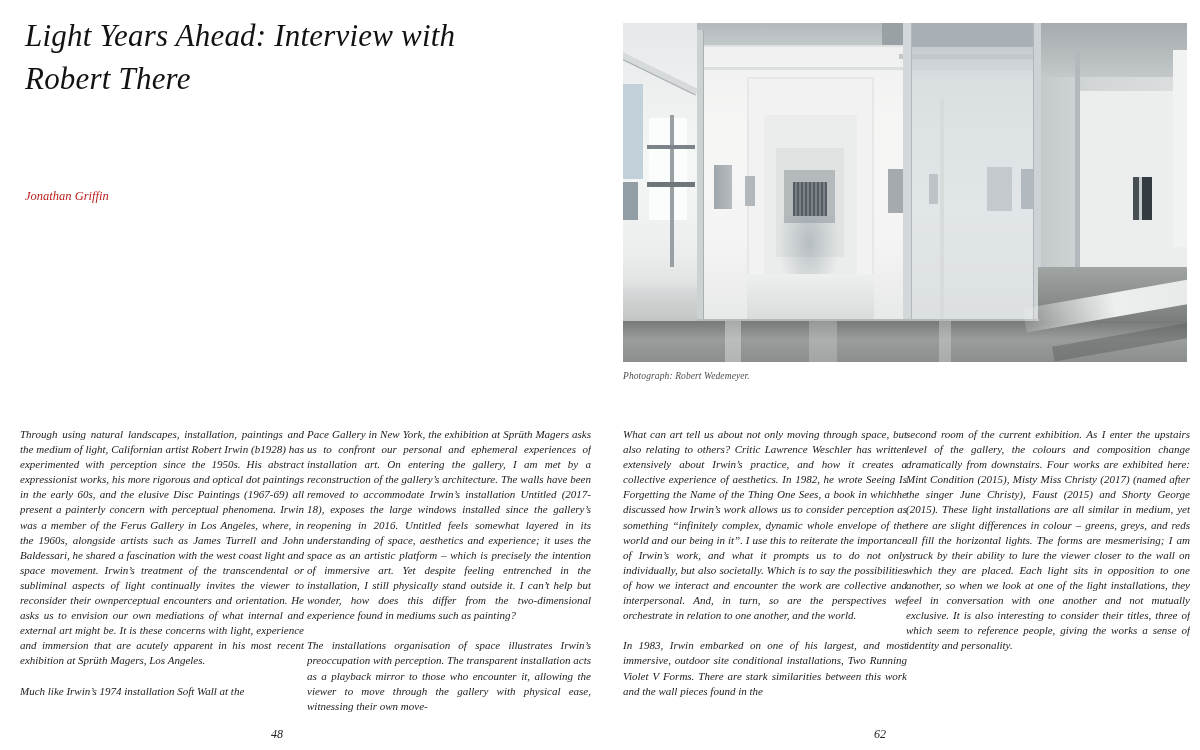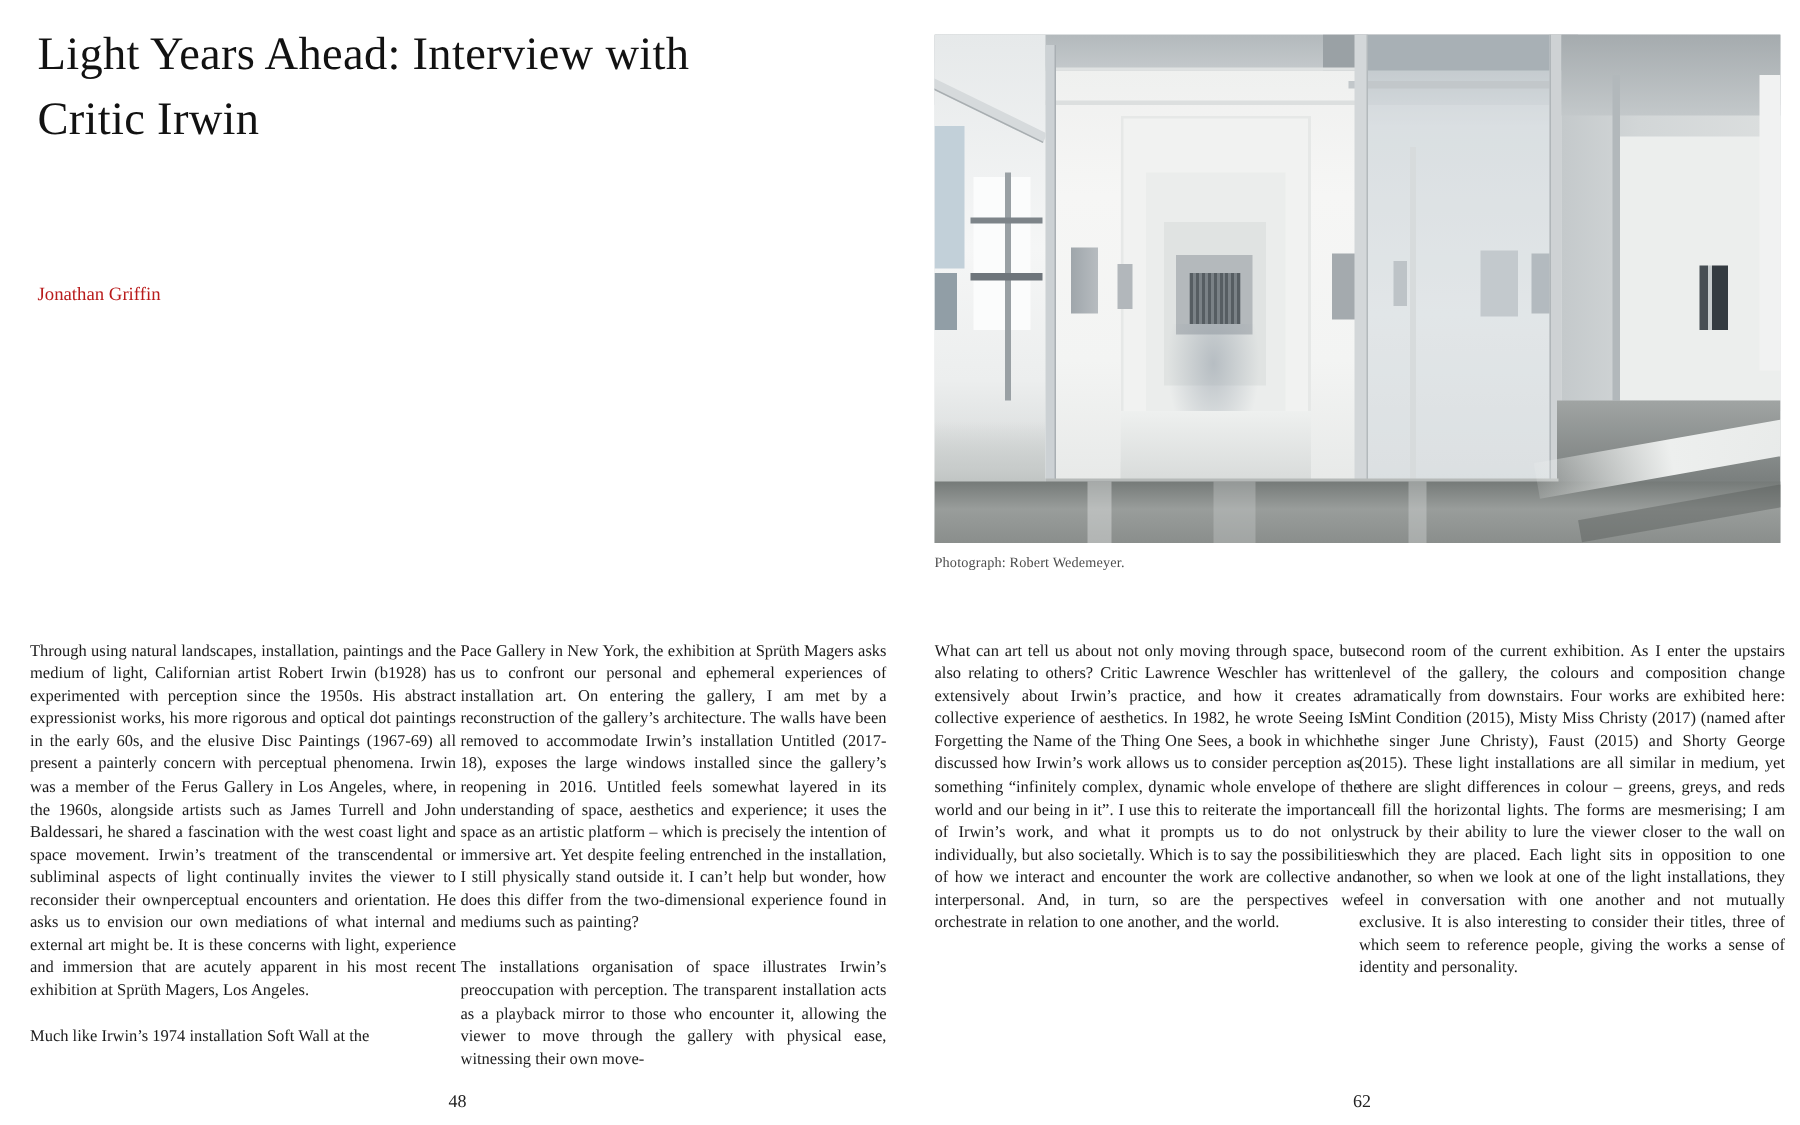--- a/index.html
+++ b/index.html
@@ -4,21 +4,21 @@
 <style>
   * { box-sizing: border-box; }
   html, body { margin: 0; padding: 0; }
   body {
     width: 1200px; height: 750px;
     background: #ffffff;
     font-family: "Liberation Serif", serif;
     color: #1b1b1b;
     overflow: hidden;
   }
-  .page { position: relative; width: 1164px; height: 750px; background: #ffffff; }
+  .page { position: relative; width: 1164px; height: 750px; background: #ffffff; font-style: italic; }
 
   
   .title { position: absolute; left: 25px; top: 14px; margin: 0; font-weight: 400; font-size: 31px; line-height: 43px; color: #121212; letter-spacing: 0.2px; }
   .title span { display: block; }
   .author { position: absolute; left: 25px; top: 189px; font-size: 12.5px; color: #b91c1c; }
 
   
   .photo { position: absolute; left: 623px; top: 23px; width: 564px; height: 339px; overflow: hidden; background: #e8eaeb; }
   .photo div { position: absolute; }
   .ph-bg      { left:0; top:0; width:100%; height:100%; background: linear-gradient(180deg,#c9ced1 0%, #e3e6e7 18%, #eef0f0 55%, #e6e8e8 85%, #dadcdc 100%); }
@@ -75,32 +75,32 @@
   
   .col { position: absolute; top: 427px; width: 284px; height: 313px; overflow: hidden;
          font-size: 11px; line-height: 15.1px; text-align: justify; color: #1b1b1b; }
   .col p { margin: 0; }
   .col p + p { margin-top: 15.1px; }
   #col1 { left: 20px; }
   #col2 { left: 307px; }
   #col3 { left: 623px; }
   #col4 { left: 906px; }
 
-  .pagenum { position: absolute; top: 727px; width: 40px; text-align: right; font-size: 12px; color: #222; }
+  .pagenum { position: absolute; top: 727px; width: 40px; text-align: left; font-size: 12px; color: #222; }
   #pn-left  { left: 271px; }
   #pn-right { left: 874px; }
 </style>
 </head>
 <body>
 
 <div class="page">
 
   <h1 class="title">
     <span>Light Years Ahead: Interview with</span>
-    <span>Critic Irwin</span>
+    <span>Robert There</span>
   </h1>
 
   <div class="author">Jonathan Griffin</div>
 
   <div class="photo">
     <div class="ph-bg"></div>
     <div class="ph-ceiling"></div>
     <div class="ph-topbar"></div>
     <div class="ph-window"></div>
     <div class="ph-beamL"></div>
@@ -156,20 +156,21 @@
     <p>Much like Irwin’s 1974 installation Soft Wall at the</p>
   </div>
 
   <div class="col" id="col2">
     <p>Pace Gallery in New York, the exhibition at Sprüth Magers asks us to confront our personal and ephemeral experiences of installation art. On entering the gallery, I am met by a reconstruction of the gallery’s architecture. The walls have been removed to accommodate Irwin’s installation Untitled (2017-18), exposes the large windows installed since the gallery’s reopening in 2016. Untitled feels somewhat layered in its understanding of space, aesthetics and experience; it uses the space as an artistic platform – which is precisely the intention of immersive art. Yet despite feeling entrenched in the installation, I still physically stand outside it. I can’t help but wonder, how does this differ from the two-dimensional experience found in mediums such as painting?</p>
     <p>The installations organisation of space illustrates Irwin’s preoccupation with perception. The transparent installation acts as a playback mirror to those who encounter it, allowing the viewer to move through the gallery with physical ease, witnessing their own move-</p>
   </div>
 
   <div class="col" id="col3">
     <p>What can art tell us about not only moving through space, but also relating to others? Critic Lawrence Weschler has written extensively about Irwin’s practice, and how it creates a collective experience of aesthetics. In 1982, he wrote Seeing Is Forgetting the Name of the Thing One Sees, a book in whichhe discussed how Irwin’s work allows us to consider perception as something “infinitely complex, dynamic whole envelope of the world and our being in it”. I use this to reiterate the importance of Irwin’s work, and what it prompts us to do not only individually, but also societally. Which is to say the possibilities of how we interact and encounter the work are collective and interpersonal. And, in turn, so are the perspectives we orchestrate in relation to one another, and the world.</p>
+    <p>In 1983, Irwin embarked on one of his largest, and most immersive, outdoor site conditional installations, Two Running Violet V Forms. There are stark similarities between this work and the wall pieces found in the</p>
   </div>
 
   <div class="col" id="col4">
     <p>second room of the current exhibition. As I enter the upstairs level of the gallery, the colours and composition change dramatically from downstairs. Four works are exhibited here: Mint Condition (2015), Misty Miss Christy (2017) (named after the singer June Christy), Faust (2015) and Shorty George (2015). These light installations are all similar in medium, yet there are slight differences in colour – greens, greys, and reds all fill the horizontal lights. The forms are mesmerising; I am struck by their ability to lure the viewer closer to the wall on which they are placed. Each light sits in opposition to one another, so when we look at one of the light installations, they feel in conversation with one another and not mutually exclusive. It is also interesting to consider their titles, three of which seem to reference people, giving the works a sense of identity and personality.</p>
   </div>
 
   <div class="pagenum" id="pn-left">48</div>
   <div class="pagenum" id="pn-right">62</div>
 
 </div>

